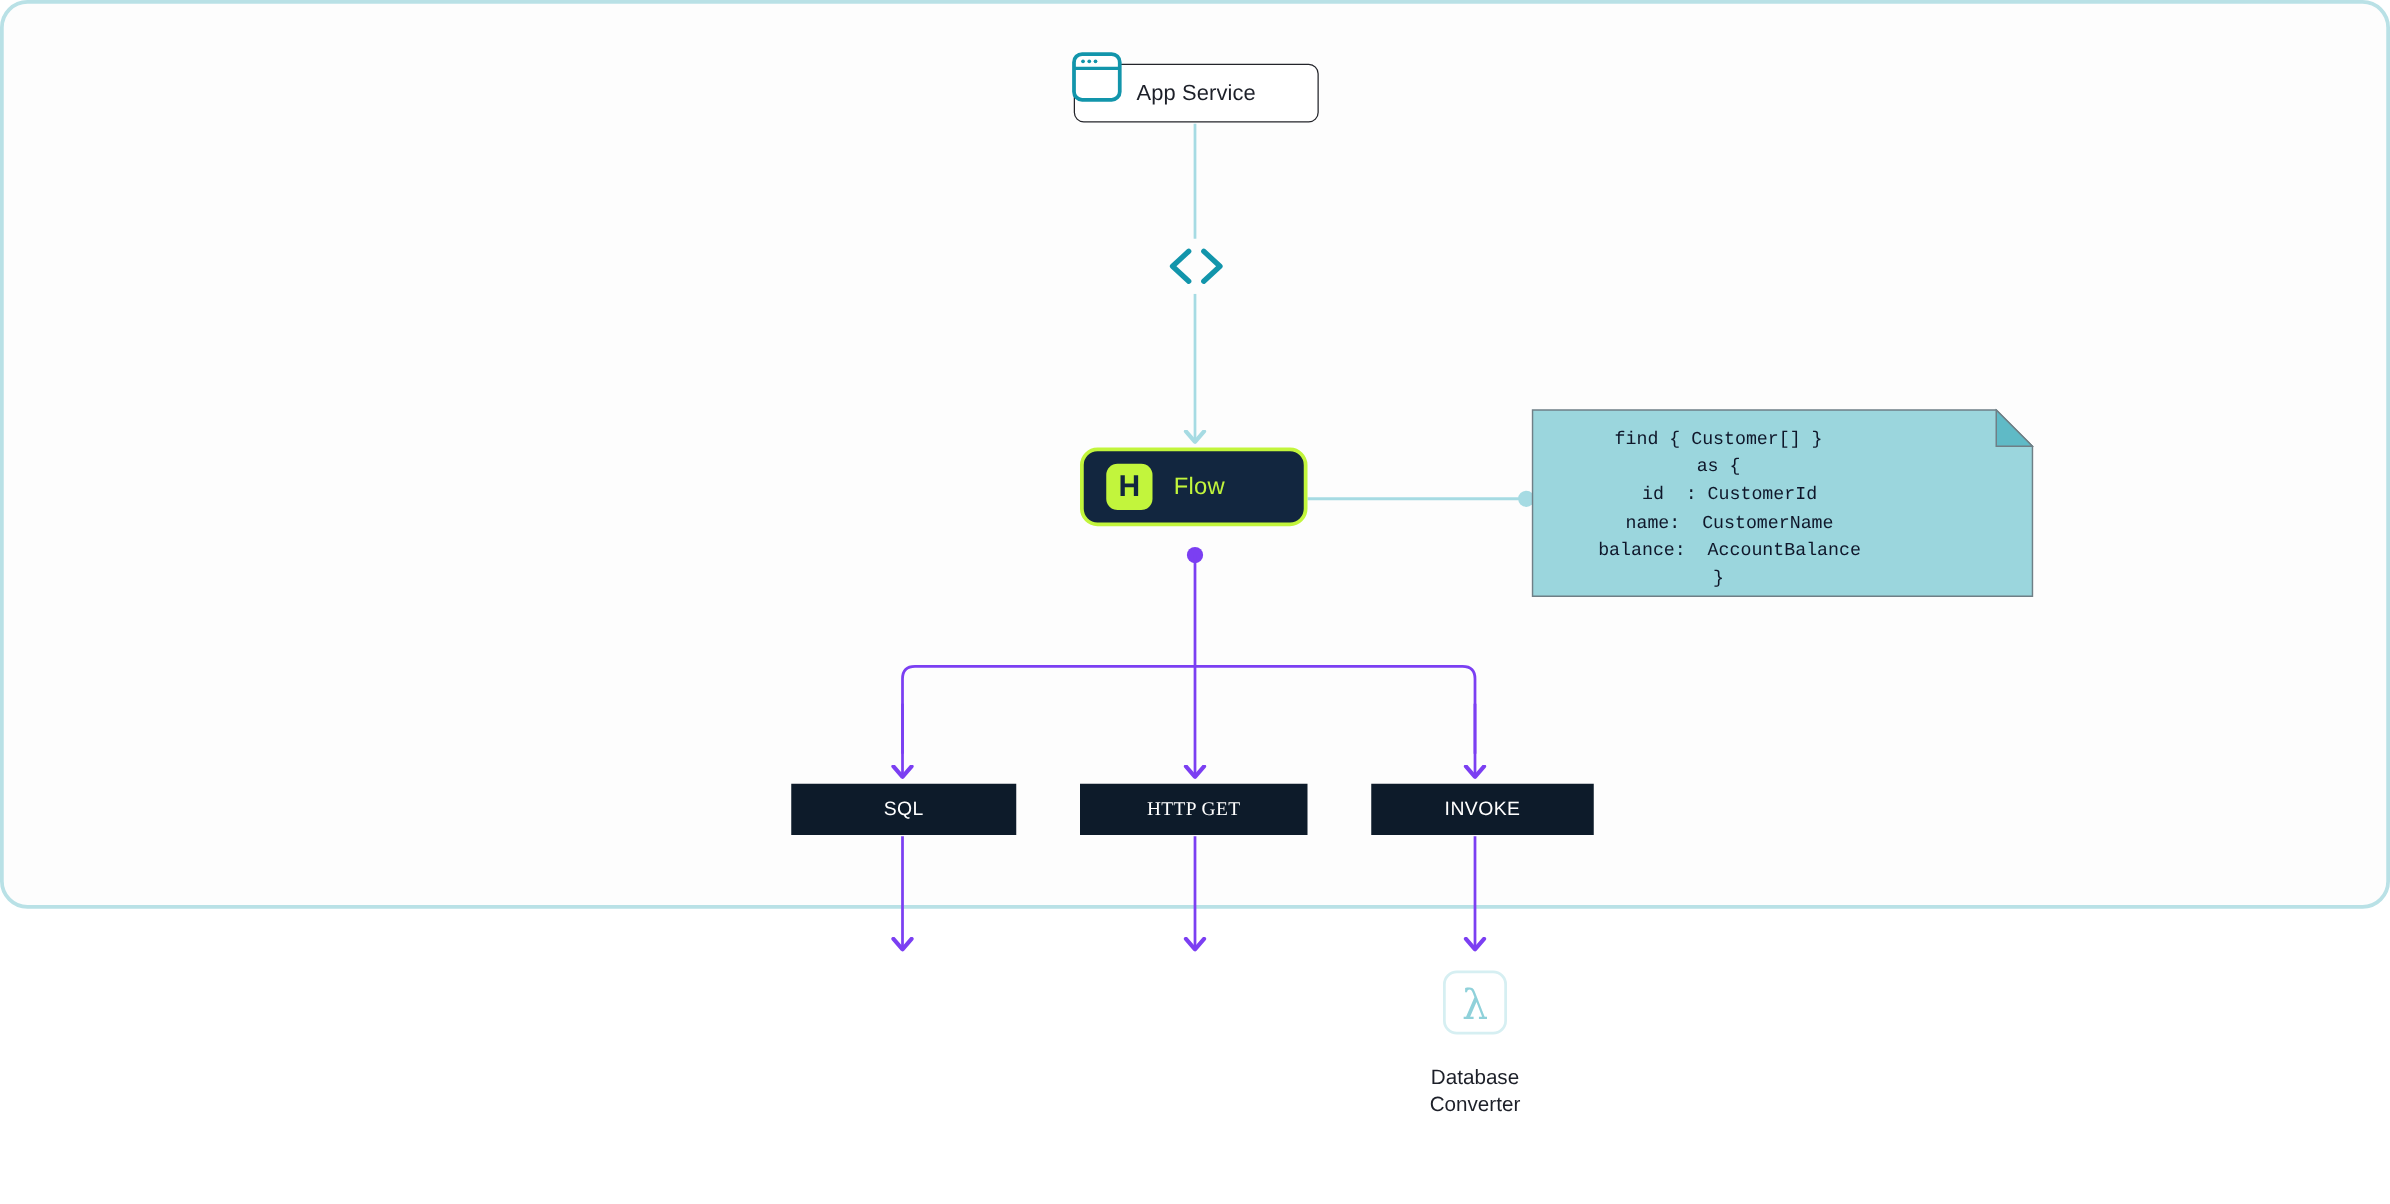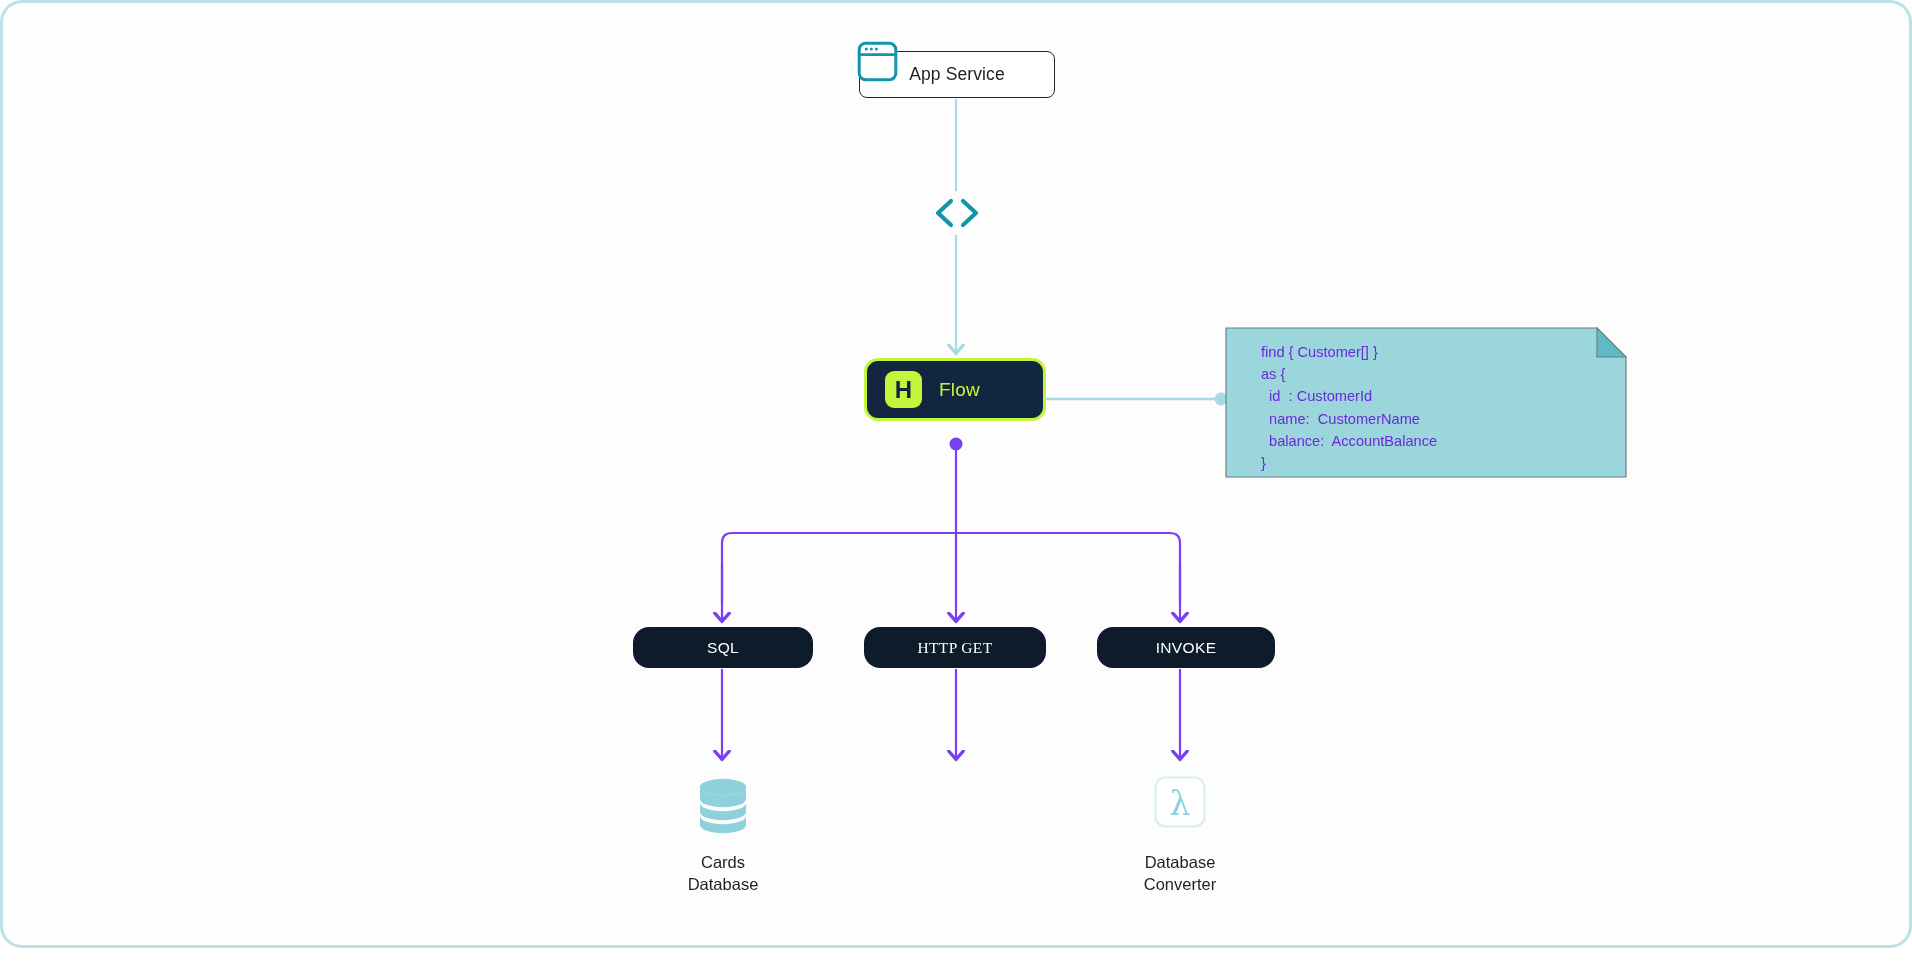--- a/index.html
+++ b/index.html
@@ -12,21 +12,21 @@
     height: 963px;
     font-family: "Liberation Sans", sans-serif;
     overflow: hidden;
   }
 
   #canvas {
     position: absolute;
     left: 0;
     top: 0;
     width: 1912px;
-    height: 948px;
+    height: 727px;
     background: #fdfdfd;
     box-sizing: border-box;
     border: 3px solid #b9e1e6;
     border-radius: 22px;
   }
 
   .layer {
     position: absolute;
     left: 0;
     top: 0;
@@ -117,32 +117,33 @@
     left: 1222px;
     top: 324px;
     width: 402px;
     height: 151px;
   }
   #code-note-text {
     position: absolute;
     left: 36px;
     top: 14px;
     margin: 0;
-    font-family: Liberation Sans, sans-serif;
+    font-family: Liberation Mono, monospace;
     font-size: 14.6px;
     line-height: 22.2px;
-    color: #6d28d9;
+    color: #0f172a;
     white-space: pre;
+    text-align: center;
   }
 
   
   .action-box {
     height: 41px;
     background: #0d1b2a;
-    border-radius: 16px;
+    border-radius: 0;
     display: flex;
     align-items: center;
     justify-content: center;
   }
   .action-box-label {
     font-size: 15.5px;
     color: #ffffff;
     letter-spacing: .35px;
   }
   #action-sql   { left: 630px;  top: 624px; width: 180px; }
@@ -252,34 +253,20 @@
   <div class="node action-box" id="action-sql">
     <span class="action-box-label">SQL</span>
   </div>
   <div class="node action-box" id="action-http">
     <span class="action-box-label">HTTP GET</span>
   </div>
   <div class="node action-box" id="action-invoke">
     <span class="action-box-label">INVOKE</span>
   </div>
 
-  <div class="service" id="service-db">
-    <div class="service-icon">
-      <svg width="66" height="66" viewBox="0 0 66 66" xmlns="http://www.w3.org/2000/svg">
-        <g fill="#8fd1da">
-          <ellipse cx="33" cy="14" rx="23" ry="8.2"></ellipse>
-          <path d="M10,14 L10,26 A23,8.2 0 0 0 56,26 L56,14 A23,8.2 0 0 1 10,14 Z"></path>
-          <path d="M10,30 L10,39 A23,8.2 0 0 0 56,39 L56,30 A23,8.2 0 0 1 10,30 Z"></path>
-          <path d="M10,43 L10,52 A23,8.2 0 0 0 56,52 L56,43 A23,8.2 0 0 1 10,43 Z"></path>
-        </g>
-      </svg>
-    </div>
-    <div class="service-label">Cards
-Database</div>
-  </div>
 
 
   <div class="service" id="service-fn">
     <div class="service-icon">
       <svg width="66" height="66" viewBox="0 0 66 66" xmlns="http://www.w3.org/2000/svg">
         <rect x="8.5" y="4.5" width="49" height="49" rx="10" fill="#ffffff" stroke="#d6eff2" stroke-width="2.2"></rect>
         <text x="33" y="42" text-anchor="middle" font-family="DejaVu Serif, serif" font-size="33" fill="#8fd1da">λ</text>
       </svg>
     </div>
     <div class="service-label">Database

